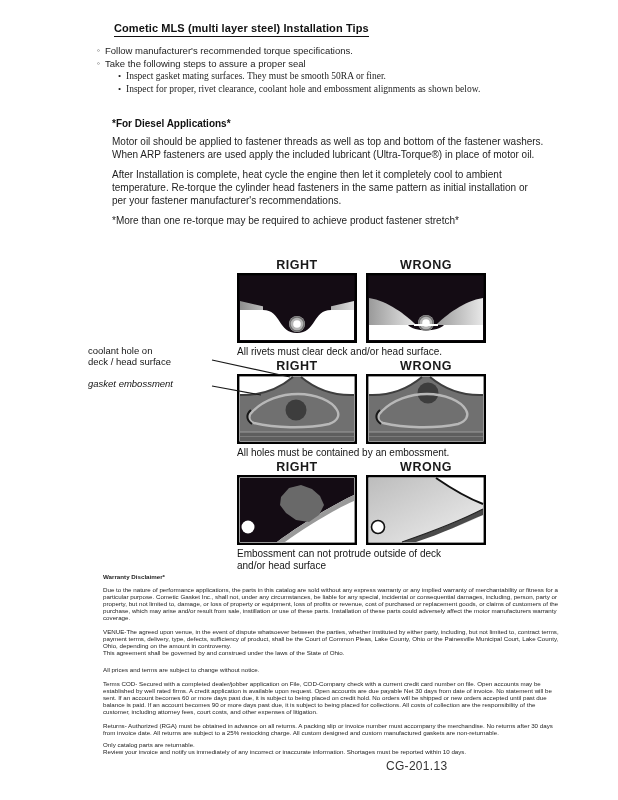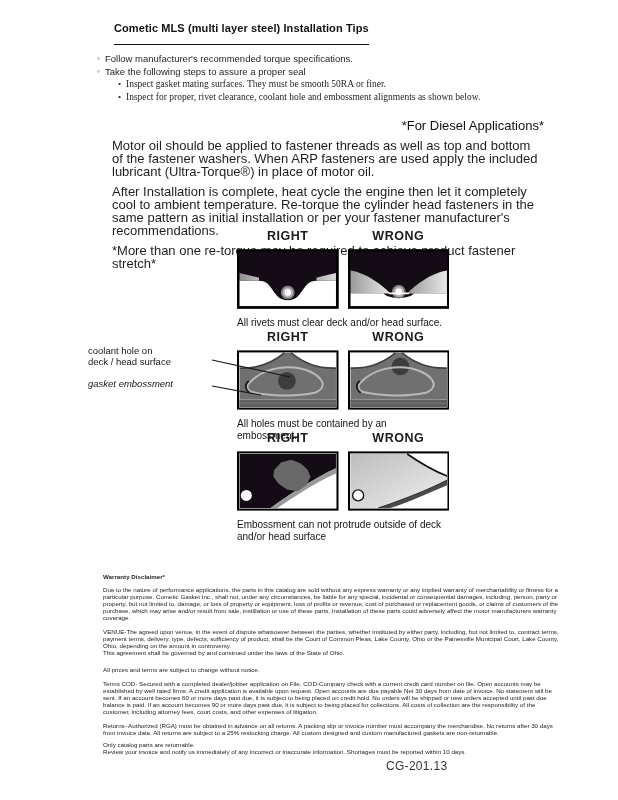--- a/index.html
+++ b/index.html
@@ -4,33 +4,33 @@
 <style>
   html,body { margin:0; padding:0; background:#ffffff; }
   .page {
     position:relative; width:618px; height:800px; background:#ffffff;
     font-family:"Liberation Sans", sans-serif; color:#1e1e1e; overflow:hidden;
   }
   
   .tips { position:absolute; left:97px; top:18px; width:470px; }
   .doc-title {
     display:inline-block; margin-left:17px; font-size:11px; font-weight:bold;
-    color:#111; border-bottom:1.6px solid #111; padding-bottom:10px; letter-spacing:0.1px;
+    color:#111; border-bottom:1.6px solid #111; padding-bottom:2px; letter-spacing:0.1px;
   }
   .bullet-list { margin-top:7px; }
   .bullet { font-size:9.5px; line-height:13px; white-space:nowrap; }
   .bullet .glyph { display:inline-block; width:8px; font-size:8px; vertical-align:1px; }
   .bullet.sub { margin-left:21px;font-family:Liberation Serif, serif; }
   .bullet.sub .glyph { font-size:9px; vertical-align:0; }
   
   .diesel { position:absolute; left:112px; top:118px; width:432px; }
-  .diesel-heading { font-size:13px; font-weight:normal; color:#111; margin:0 0 6px 0;text-align:right; }
-  .diesel p { font-size:13px; line-height:13px; margin:0 0 7px 0; }
-  
-  .diag-row { position:absolute; left:237px; width:212px; }
+  .diesel-heading { font-size:10px; font-weight:bold; color:#111; margin:0 0 6px 0; }
+  .diesel p { font-size:10px; line-height:13px; margin:0 0 7px 0; }
+  
+  .diag-row { position:absolute; left:237px; width:249px;margin-top:29px; }
   .diag-headers { display:flex; gap:9px; }
   .diag-headers div { width:120px; text-align:center; font-size:12.5px; font-weight:bold; color:#1a1a1a; letter-spacing:0.5px; }
   .diag-boxes { display:flex; gap:9px; margin-top:1px; }
   .diag-caption { font-size:10px; line-height:11.5px; color:#151515; margin-top:3px; }
   .diag-caption.narrow { width:232px; }
   svg.diag { display:block; }
   
   .side-labels { position:absolute; left:88px; top:346px; width:122px; text-align:left;
                  font-size:9.5px; line-height:10.5px; color:#151515; }
   .side-labels .lbl2 { margin-top:12px;font-style:italic; }

